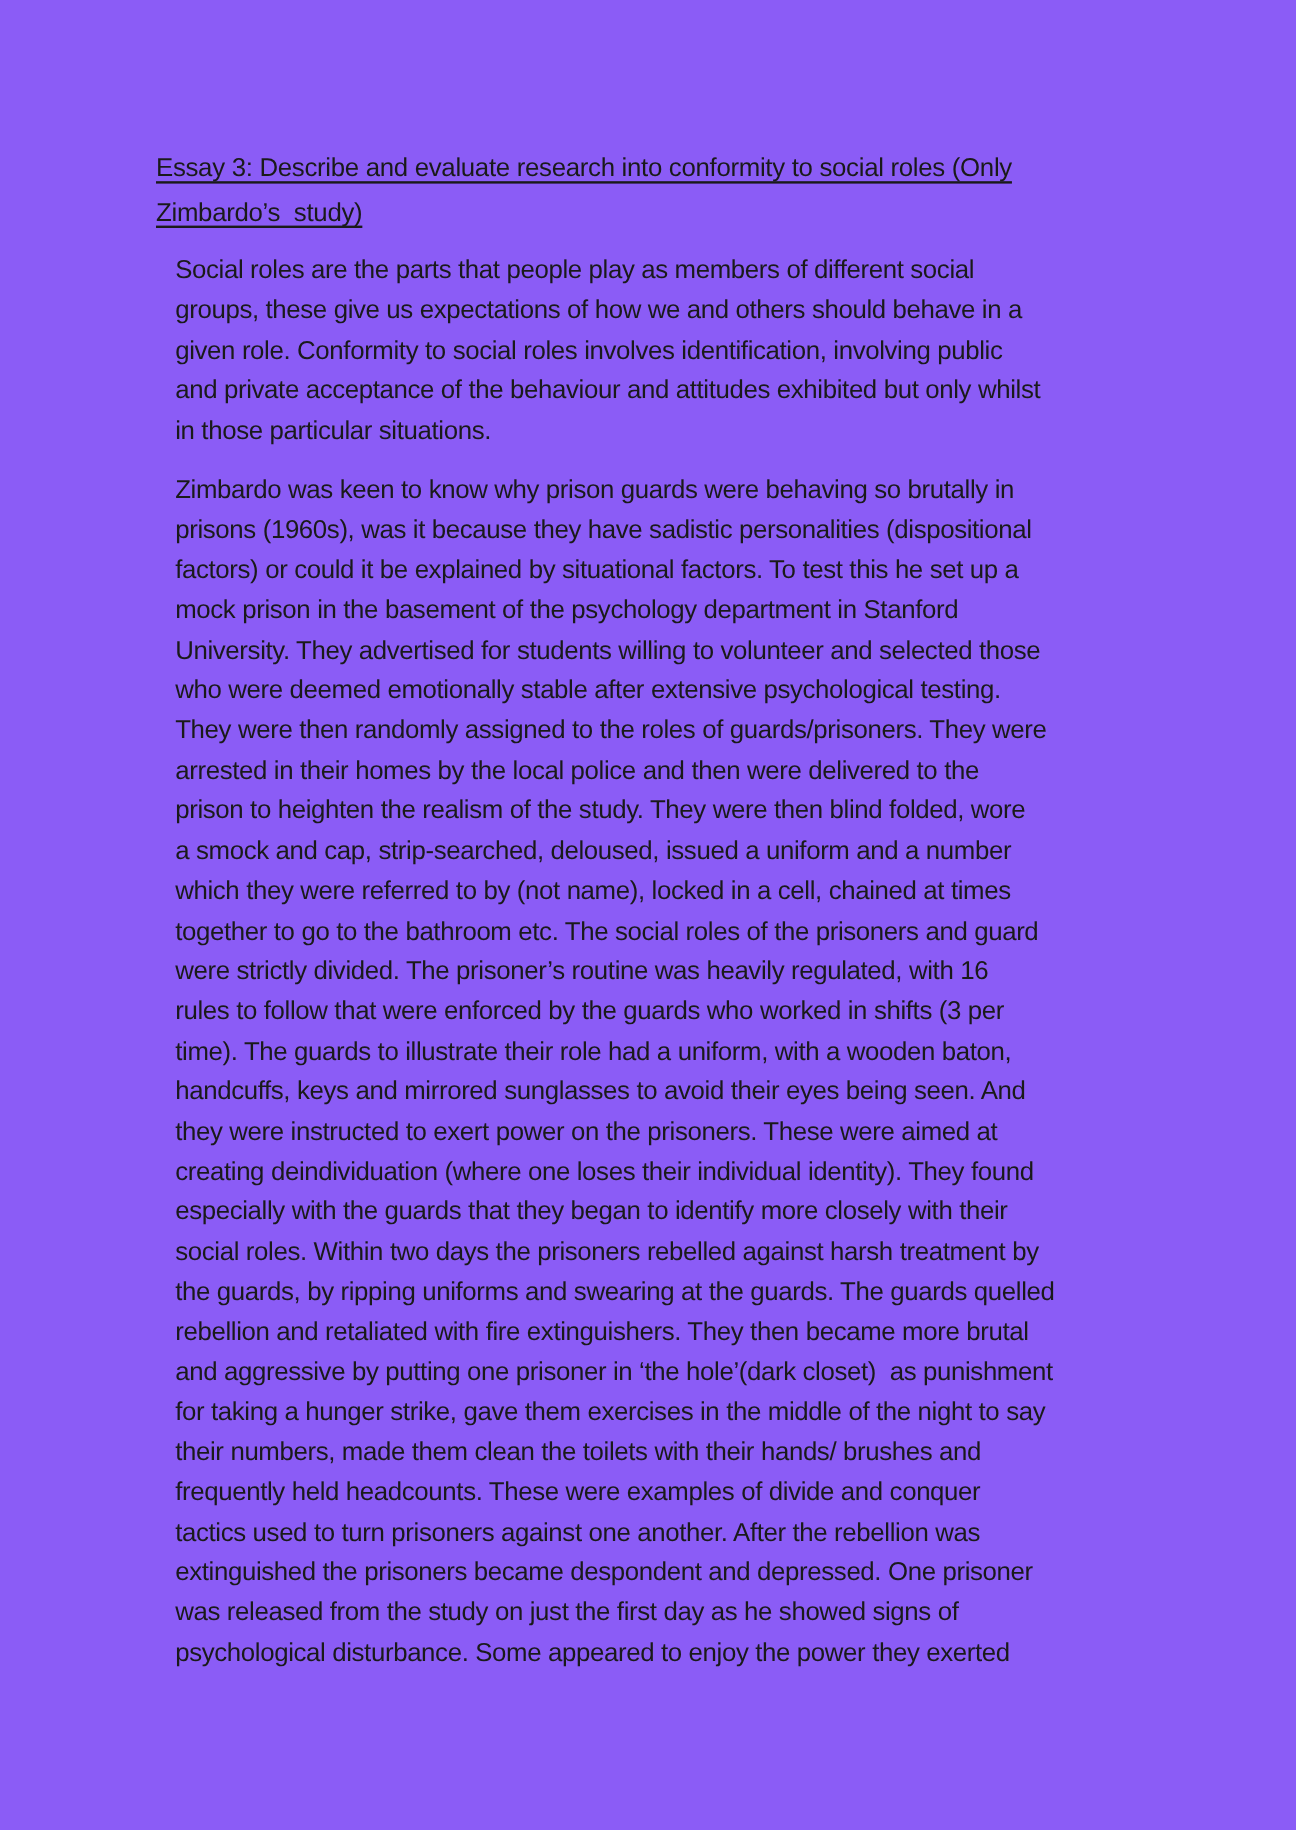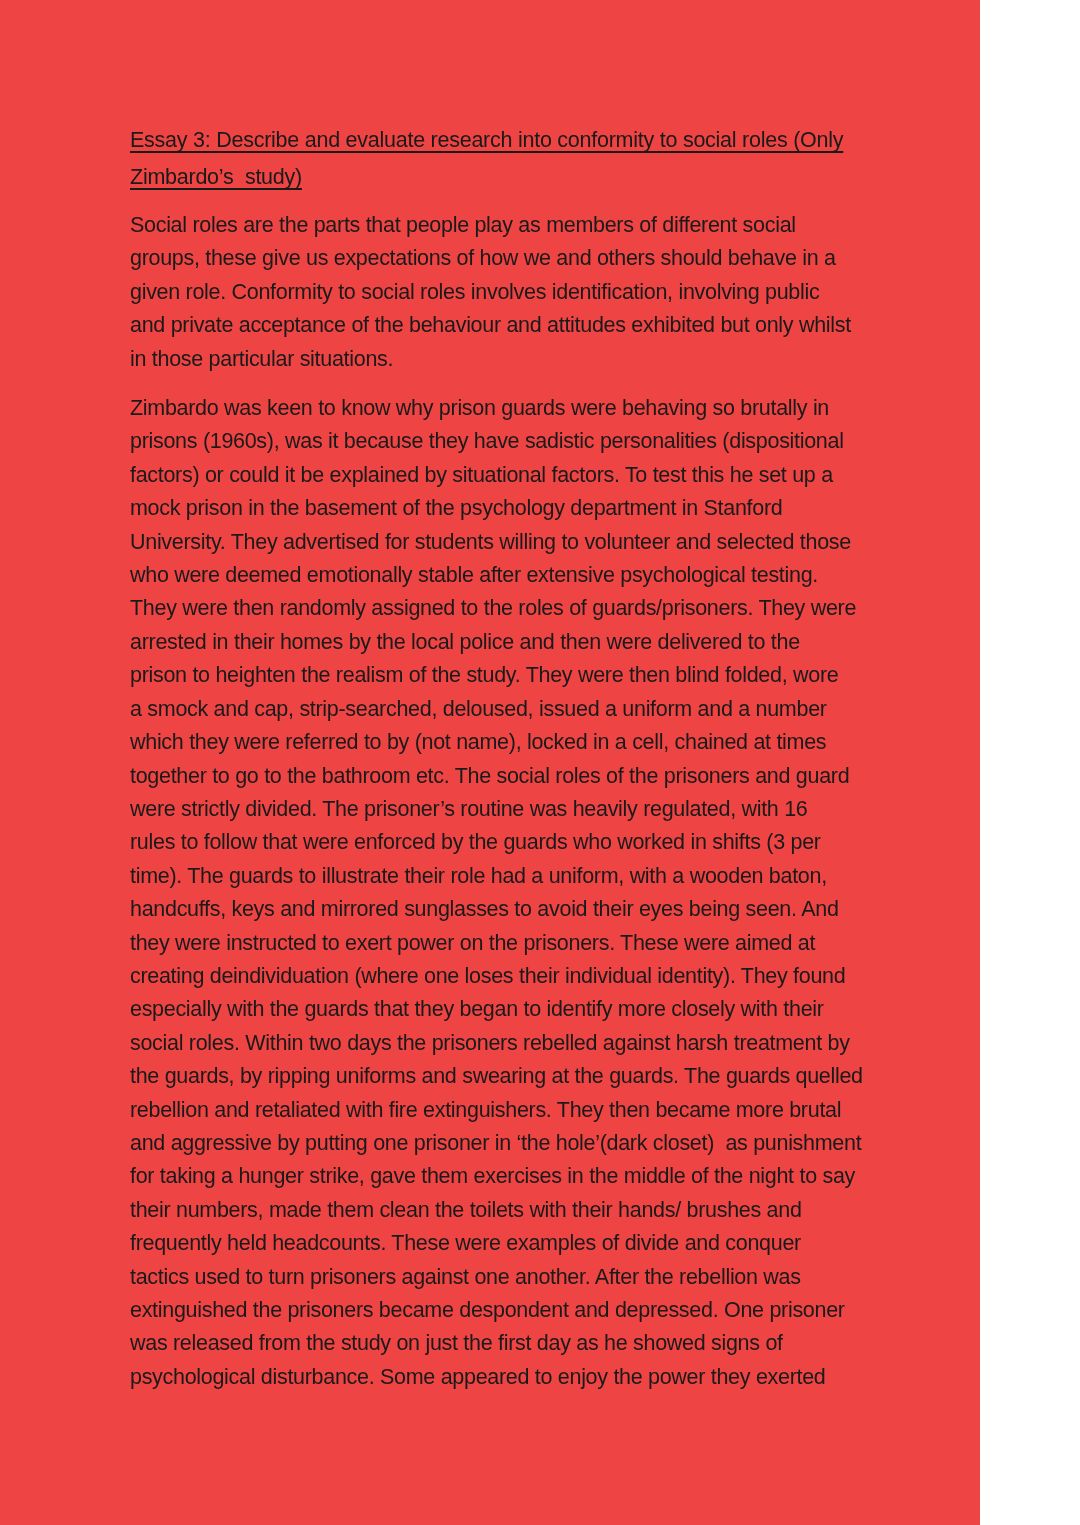--- a/index.html
+++ b/index.html
@@ -2,23 +2,23 @@
 <html><head>
 <meta charset="utf-8">
 <style>
   html, body {
     margin: 0;
     padding: 0;
     background: #ffffff;
   }
   .page {
     position: relative;
-    width: 980px;
+    width: 1080px;
     height: 1525px;
-    background: #ef4444;
+    background: #8b5cf6;
     overflow: hidden;
   }
   .content {
     position: absolute;
     left: 130px;
     top: 122px;
     width: 835px;
     color: #1a1a1a;
     font-family: "Liberation Sans", "DejaVu Sans", sans-serif;
   }
@@ -30,21 +30,21 @@
     text-decoration: underline;
     text-decoration-thickness: 1.5px;
     text-underline-offset: 4px;
     white-space: pre;
     letter-spacing: -0.25px;
   }
   .para {
     font-size: 21.5px;
     font-weight: 400;
     line-height: 33.4px;
-    margin: 0 0 16px 0;
+    margin: 0 0 16px 16px;
     white-space: pre;
     letter-spacing: -0.3px;
   }
 </style>
 </head>
 <body>
 
 <div class="page">
   <div class="content">
     <h1 class="title">Essay 3: Describe and evaluate research into conformity to social roles (Only<br>Zimbardo’s  study)</h1>

